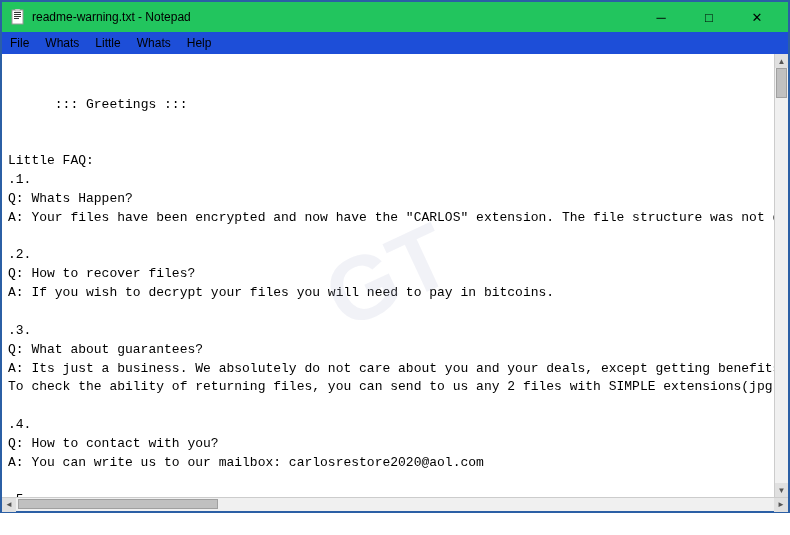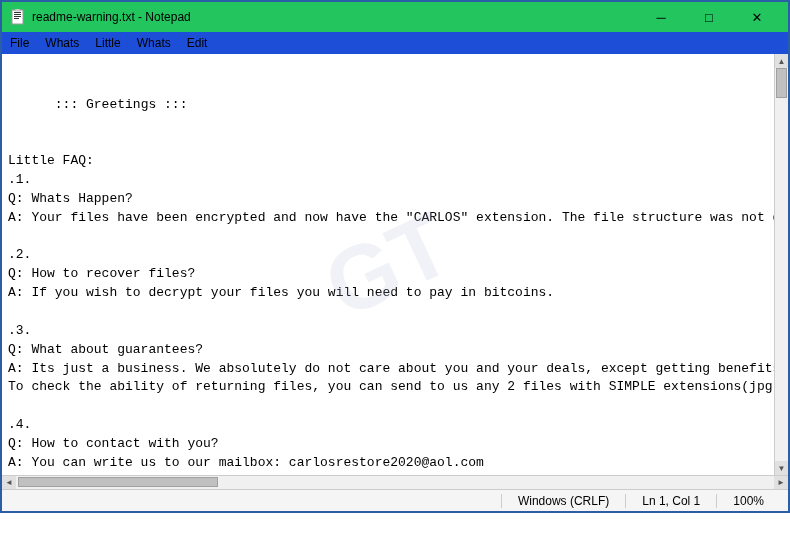--- a/index.html
+++ b/index.html
@@ -272,21 +272,21 @@
     <button class="title-btn">□</button>
     <button class="title-btn close">✕</button>
   </div>
 </div>
 
 <div class="menu-bar">
   <span class="menu-item">File</span>
   <span class="menu-item">Whats</span>
   <span class="menu-item">Little</span>
   <span class="menu-item">Whats</span>
-  <span class="menu-item">Edit</span>
+  <span class="menu-item">Help</span>
 </div>
 
 <div class="content-wrapper">
   <div class="text-area-container">
     <div class="text-content">
       <div class="watermark">GT</div>
       <span>::: Greetings :::
 
 
 Little FAQ:
@@ -325,21 +325,13 @@
   </div>
 
   <div class="scrollbar-h-container">
     <div class="scrollbar-h-arrow">◄</div>
     <div class="scrollbar-h-track">
       <div class="scrollbar-h-thumb"></div>
     </div>
     <div class="scrollbar-h-arrow">►</div>
   </div>
 
-  <div class="status-bar">
-    <div class="status-left"></div>
-    <div class="status-right">
-      <span class="status-section">Windows (CRLF)</span>
-      <span class="status-section">Ln 1, Col 1</span>
-      <span class="status-section">100%</span>
-    </div>
-  </div>
 </div>
 
 </body></html>

